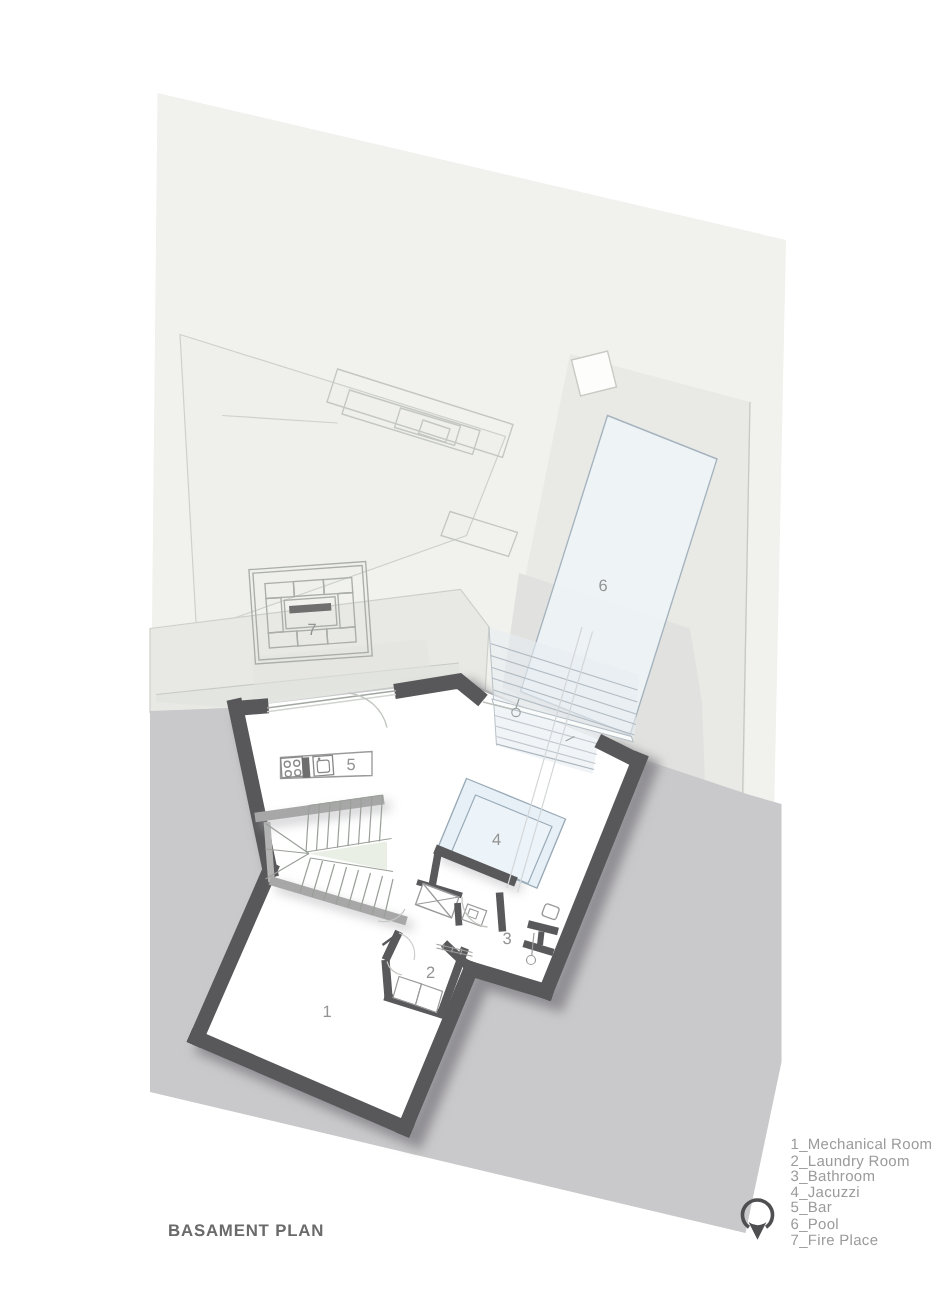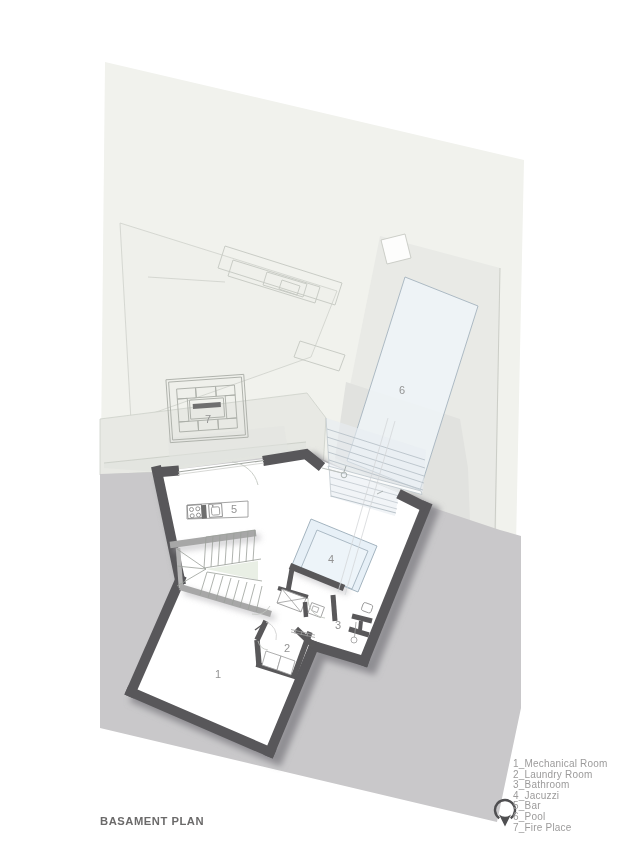--- a/index.html
+++ b/index.html
@@ -1,21 +1,21 @@
 <!DOCTYPE html>
 <html><head>
 <meta charset="utf-8">
 <style>
   html,body{margin:0;padding:0;background:#ffffff;}
   .page{position:relative;width:630px;height:865px;overflow:hidden;background:#ffffff;
         font-family:"Liberation Sans", sans-serif;}
   svg{position:absolute;left:0;top:0;}
-  .title{position:absolute;left:100px;top:815px;font-size:11.2px;font-weight:bold;
+  .title{position:absolute;left:112px;top:815px;font-size:11.2px;font-weight:bold;
          letter-spacing:0.55px;color:#6b6a6a;}
-  .legend{position:absolute;left:513px;top:759px;font-size:10px;line-height:10.6px;
+  .legend{position:absolute;left:527px;top:759px;font-size:10px;line-height:10.6px;
           color:#9c9b9b;letter-spacing:0.2px;white-space:nowrap;}
 </style>
 </head>
 <body>
 <div class="page">
 <svg width="630" height="865" viewBox="0 0 630 865">
   <defs>
     <filter id="soft" x="-40%" y="-40%" width="180%" height="180%">
       <feGaussianBlur stdDeviation="3.4"></feGaussianBlur>
     </filter>

